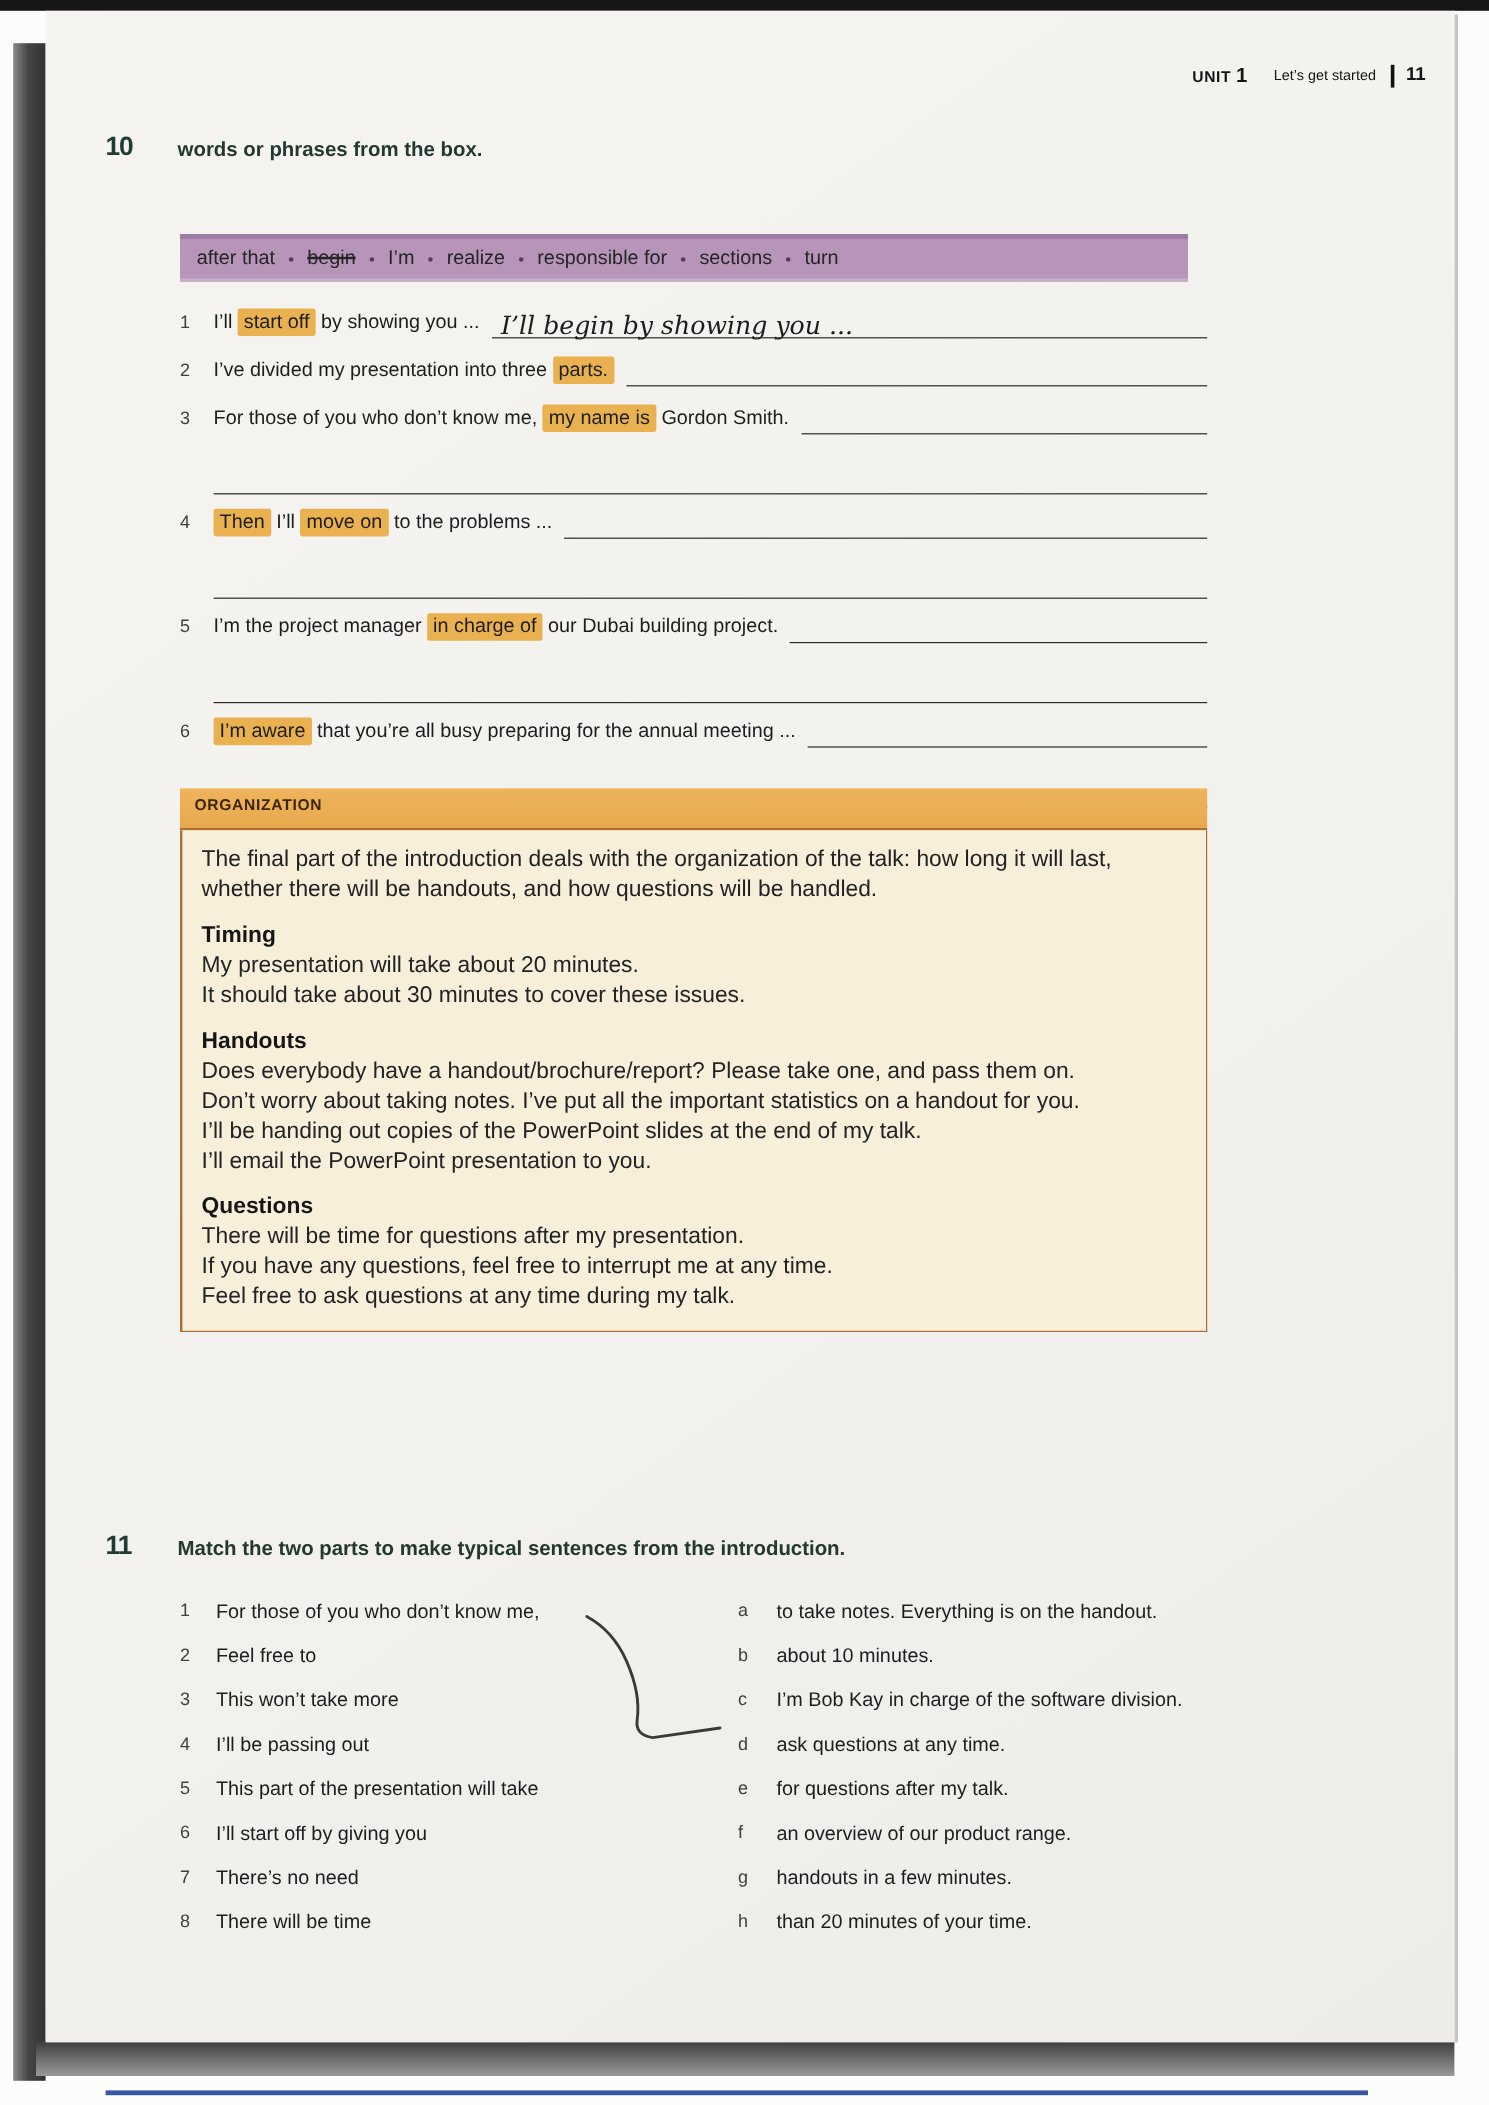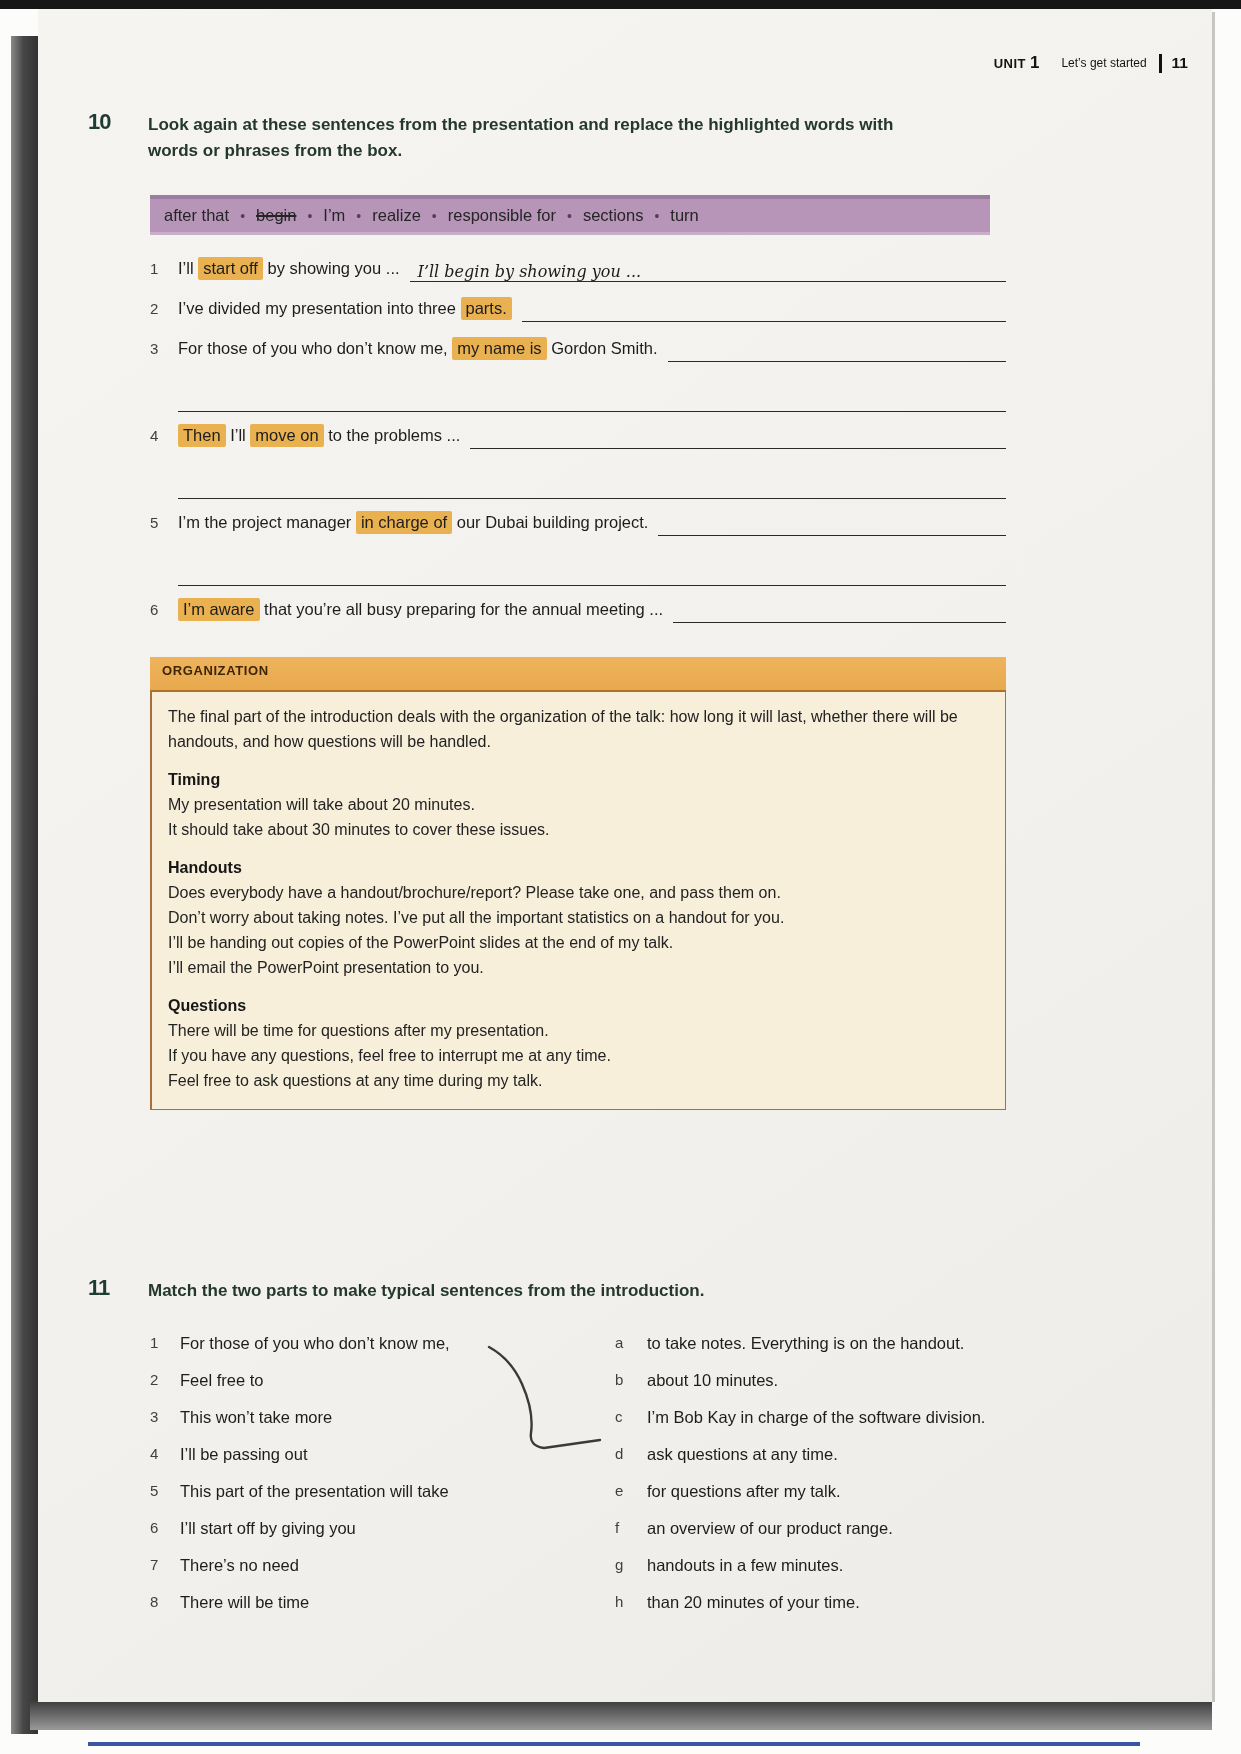--- a/index.html
+++ b/index.html
@@ -55,30 +55,30 @@
   .word-box .bullet{color:#5a3b60;margin:0 11px;font-size:14px;}
   .word-box .struck{text-decoration:line-through;text-decoration-thickness:1.5px;}
 
   
   .sentences{position:absolute;left:112px;top:246px;width:856px;}
   .q-row{display:flex;align-items:baseline;line-height:26px;font-size:16.5px;margin-bottom:13px;}
   .q-num{flex:0 0 28px;font-size:15px;color:#3f3f3f;}
   .q-text{white-space:nowrap;}
   .hl{background:var(--highlight);padding:2px 5px 3px;border-radius:2px;}
   .ans-line{flex:1;border-bottom:1.6px solid #2a2a2a;margin-left:10px;min-width:40px;align-self:flex-end;height:24px;}
-  .ans-text{font-family:"DejaVu Serif",serif;font-style:italic;font-size:16px;color:#1c1c1c;padding-left:8px;white-space:nowrap;}
+  .ans-text{font-family:"DejaVu Serif",serif;font-style:italic;font-size:21px;color:#1c1c1c;padding-left:8px;white-space:nowrap;}
   .q-extra{height:37px;border-bottom:1.6px solid #2a2a2a;margin:0 0 10px 28px;}
 
   
   .org-box{position:absolute;left:112px;top:648px;width:856px;}
   .org-head{height:35px;line-height:28px;background:linear-gradient(to bottom,#eeb35c,var(--org-header-bg));
     border-bottom:2px solid #b06f2d;padding-left:12px;
     font-size:13px;font-weight:bold;letter-spacing:.6px;color:#3d2508;}
   .org-body{background:var(--org-body-bg);border:1.5px solid var(--org-border);border-top:none;
-    border-left-width:2.5px;padding:12px 16px 16px;font-size:16px;line-height:25px;color:#222;}
+    border-left-width:2.5px;padding:12px 16px 16px;font-size:19px;line-height:25px;color:#222;}
   .org-intro{margin-bottom:4px;}
   .org-h{font-weight:bold;margin-top:13px;color:#161616;}
   .org-line{color:#232323;}
 
   
   .match{position:absolute;left:112px;top:1322px;width:900px;}
   .m-col{position:absolute;top:0;}
   .m-left{left:0;width:440px;}
   .m-right{left:465px;width:435px;}
   .m-row{display:flex;line-height:24px;font-size:16.5px;margin-bottom:13px;}
@@ -103,21 +103,20 @@
     <span class="unit-lab">UNIT</span>
     <span class="unit-num">1</span>
     <span class="unit-title">Let’s get started</span>
     <span class="divider"></span>
     <span class="pg-num">11</span>
   </div>
 
   <div class="ex-head" id="ex10-head">
     <span class="ex-num">10</span>
     <span class="ex-instr">
-      <span style="display:block">Look again at these sentences from the presentation and replace the highlighted words with</span>
       <span style="display:block">words or phrases from the box.</span>
     </span>
   </div>
 
   <div class="word-box">
       <span class="word">after that</span>
       <span class="bullet">•</span>
       <span class="word struck">begin</span>
       <span class="bullet">•</span>
       <span class="word">I’m</span>

